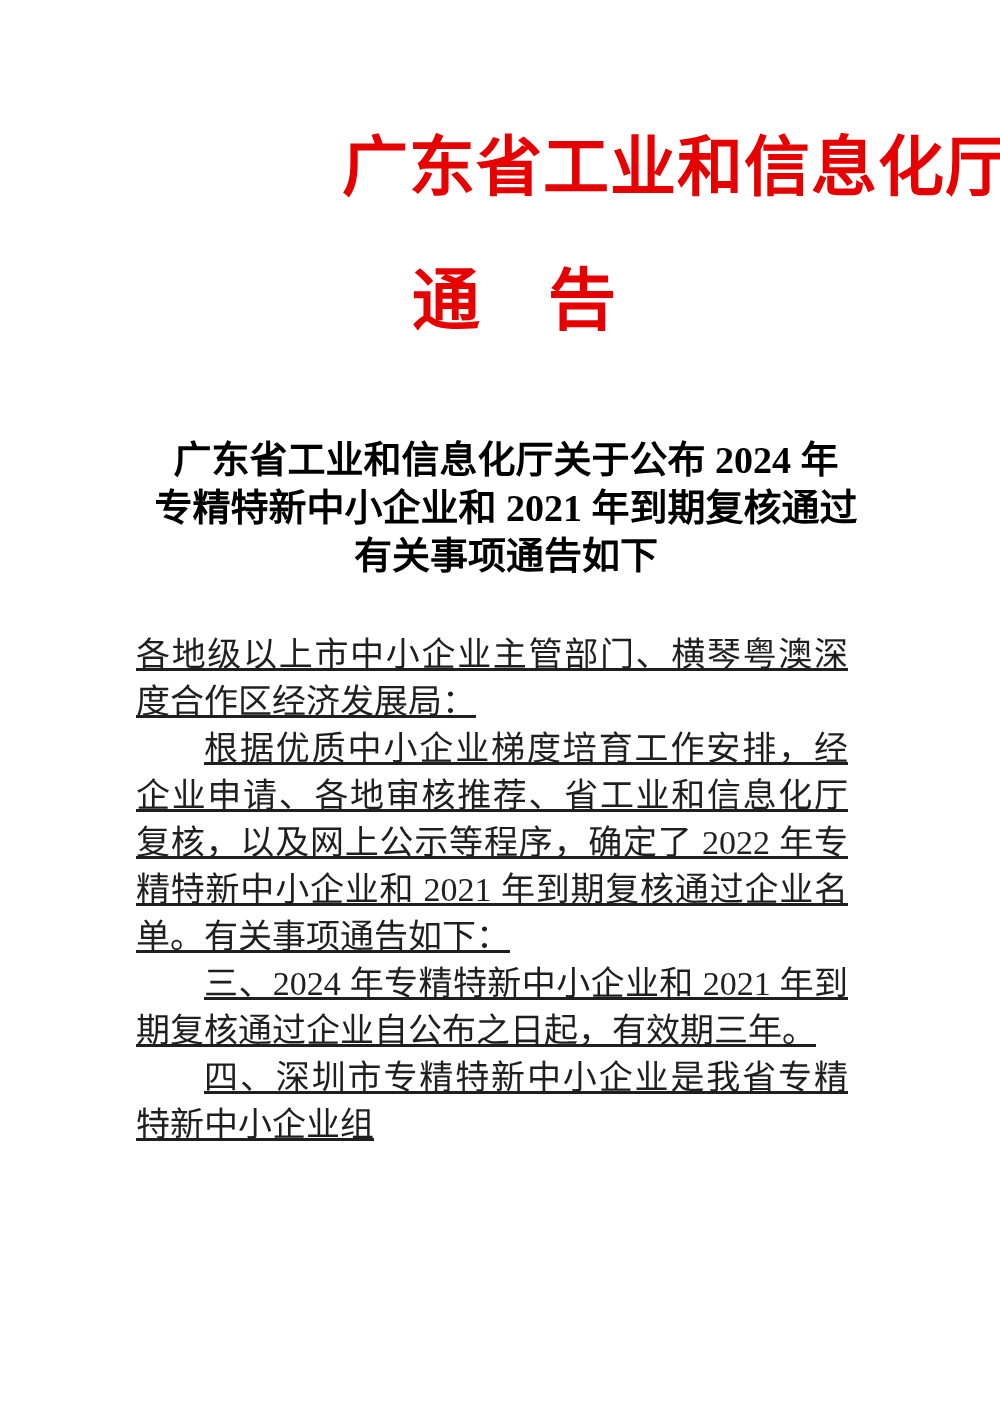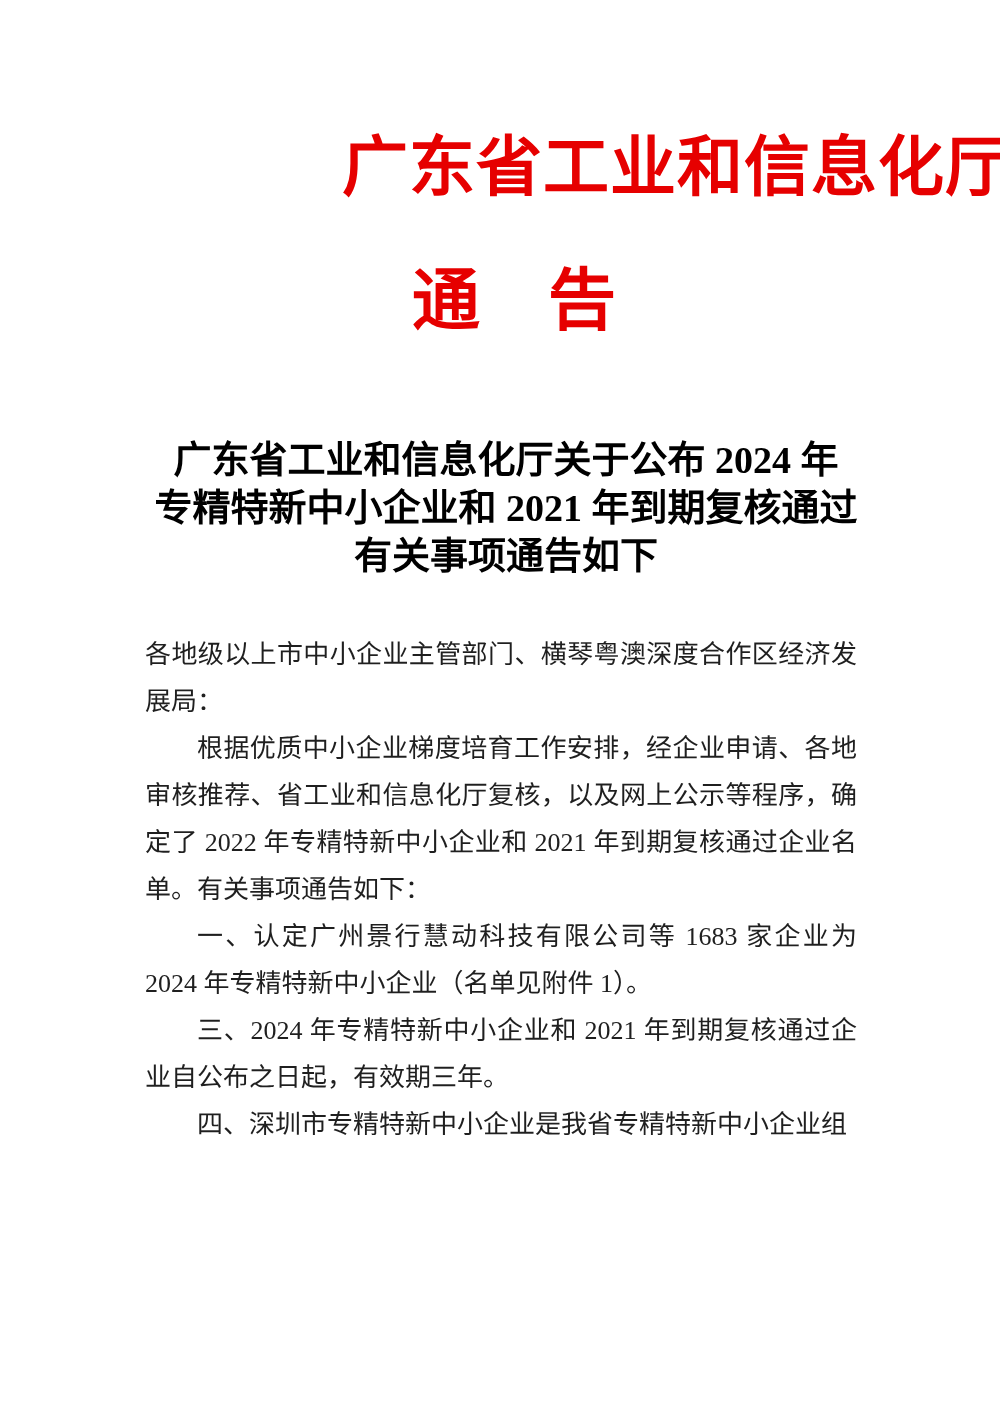--- a/index.html
+++ b/index.html
@@ -39,27 +39,28 @@
     text-align: center;
     font-size: 38px;
     font-weight: 700;
     line-height: 48px;
     color: #000000;
     padding-left: 6px;
   }
   .doc-title .title-line { white-space: nowrap; }
   .doc-body {
     position: absolute;
-    top: 631px; left: 145px;
+    top: 631px; left: 136px;
     width: 712px;
-    font-size: 26px;
+    font-size: 34px;
     line-height: 47px;
     color: var(--body-text, #1f1f1f);
     text-align: justify;
     text-justify: inter-character;
+    text-decoration: underline;
   }
   .doc-body p { margin: 0; padding: 0; text-indent: 2em; }
   .doc-body p.salutation { text-indent: 0; }
 </style>
 </head>
 <body>
 
 <div class="page">
 
   <div class="org-title">广东省工业和信息化厅</div>
@@ -68,18 +69,17 @@
 
   <div class="doc-title">
     <div class="title-line">广东省工业和信息化厅关于公布 2024 年</div>
     <div class="title-line">专精特新中小企业和 2021 年到期复核通过</div>
     <div class="title-line">有关事项通告如下</div>
   </div>
 
   <div class="doc-body">
     <p class="salutation">各地级以上市中小企业主管部门、横琴粤澳深度合作区经济发展局：</p>
     <p>根据优质中小企业梯度培育工作安排，经企业申请、各地审核推荐、省工业和信息化厅复核，以及网上公示等程序，确定了 2022 年专精特新中小企业和 2021 年到期复核通过企业名单。有关事项通告如下：</p>
-    <p>一、认定广州景行慧动科技有限公司等 1683 家企业为 2024 年专精特新中小企业（名单见附件 1）。</p>
     <p>三、2024 年专精特新中小企业和 2021 年到期复核通过企业自公布之日起，有效期三年。</p>
     <p>四、深圳市专精特新中小企业是我省专精特新中小企业组</p>
   </div>
 
 </div>
 
 </body></html>

